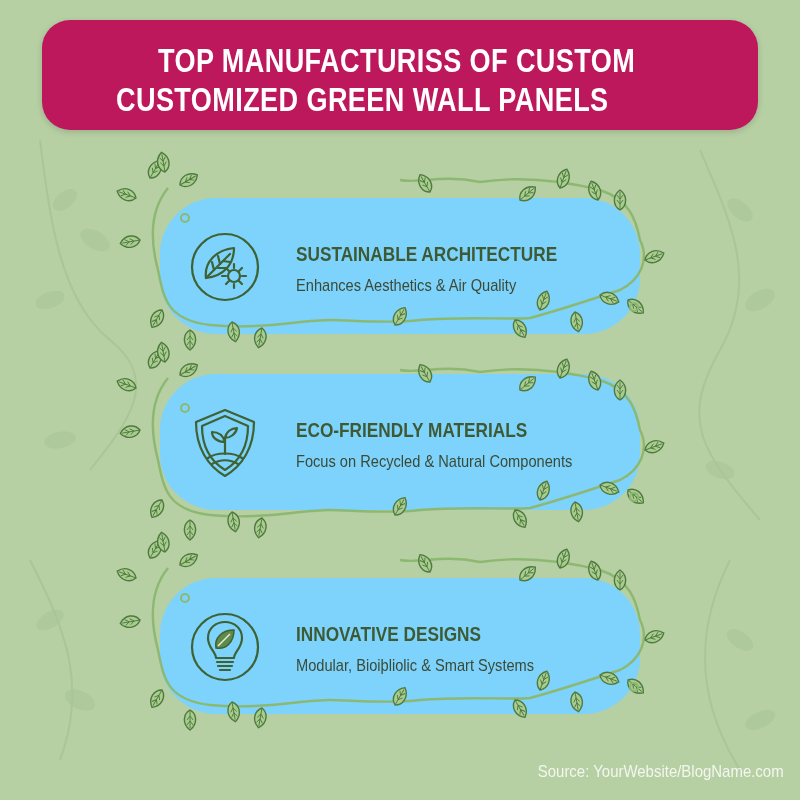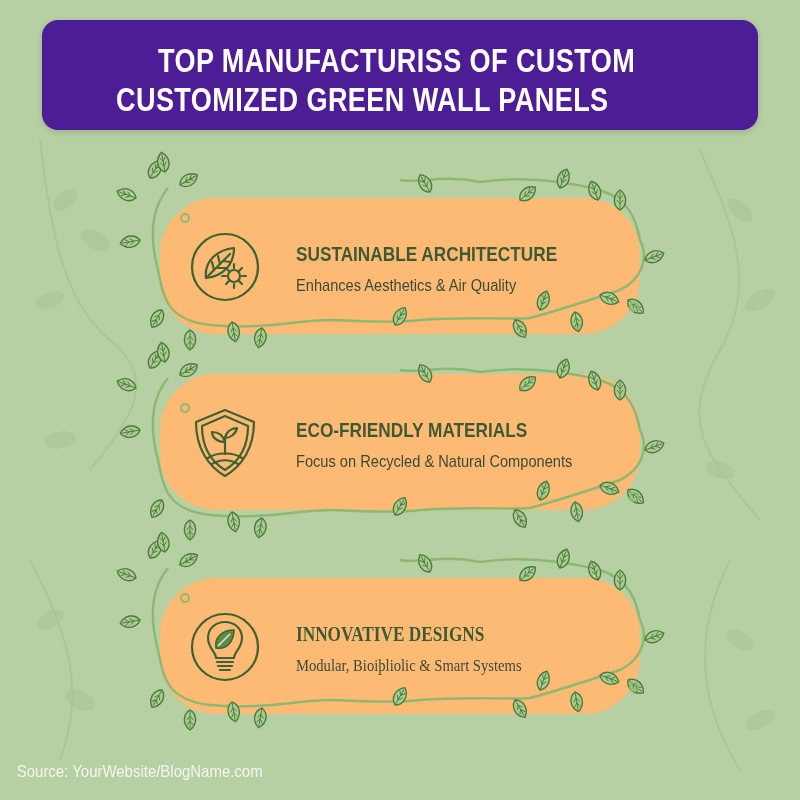--- a/index.html
+++ b/index.html
@@ -4,53 +4,53 @@
   <style>
     html, body { margin: 0; padding: 0; }
     body {
       width: 800px; height: 800px; overflow: hidden; position: relative;
       background: #b6cfa3;
       font-family: "Liberation Sans", sans-serif;
     }
     .bg-pattern { position: absolute; inset: 0; z-index: 0; }
     .header {
       position: absolute; left: 42px; top: 20px; width: 716px; height: 110px;
-      background: #4c1d95; border-radius: 16px; z-index: 2;
+      background: #be185d; border-radius: 28px; z-index: 2;
       box-shadow: 0 2px 6px rgba(0,0,0,0.15);
     }
     .header .line {
       position: absolute; color: #ffffff; font-weight: bold;
       font-family: "Liberation Sans", sans-serif;
       font-size: 33px; letter-spacing: 0.5px;
       transform: scaleX(0.82); transform-origin: left center;
       white-space: nowrap;
     }
     .header .line1 { left: 116px; top: 22px; }
     .header .line2 { left: 74px; top: 61px; }
 
     .card {
       position: absolute; left: 160px; width: 480px; height: 136px;
-      background: #fdba74; border-radius: 56px; z-index: 2;
+      background: #7dd3fc; border-radius: 56px; z-index: 2;
     }
     .card-vine { position: absolute; z-index: 3; pointer-events: none; }
     .card .icon {
       position: absolute; left: 30px; top: 34px; width: 70px; height: 70px;
     }
     .card .title {
       position: absolute; left: 136px; top: 44px;
       color: #3e5a35; font-weight: bold; font-size: 21px;
       transform: scaleX(0.82); transform-origin: left center; white-space: nowrap;
     }
     .card .subtitle {
       position: absolute; left: 136px; top: 78px;
       color: #3b4a36; font-size: 17px;
       transform: scaleX(0.86); transform-origin: left center; white-space: nowrap;
     }
     .source {
-      position: absolute; left: 0; width: 800px; top: 762px; text-align: left;
+      position: absolute; left: 0; width: 800px; top: 762px; text-align: right;
       color: #f3f7ef; font-size: 17px; z-index: 2;
     }
     .source span { display: inline-block; transform: scaleX(0.88); }
   </style>
 </head>
 <body>
 
 <svg class="bg-pattern" width="800" height="800" viewBox="0 0 800 800">
   <g fill="none" stroke="#a8c394" stroke-width="2" opacity="0.8">
     <path d="M40 140 C 50 220, 60 300, 110 340 S 130 420, 90 470"></path>
@@ -102,21 +102,21 @@
       <path d="M35 34 C 28 34, 22 30, 22 24 C 28 24, 33 27, 35 34 Z"></path>
       <path d="M35 30 C 40 30, 46 26, 47 20 C 41 20, 36 24, 35 30 Z"></path>
       <path d="M18 50 C 26 44, 44 44, 52 50"></path>
       <path d="M22 56 C 30 51, 40 51, 48 56"></path>
     </g>
   </svg>
   <div class="title">ECO-FRIENDLY MATERIALS</div>
   <div class="subtitle">Focus on Recycled &amp; Natural Components</div>
 </div>
 
-<div class="card" style="top:578px;font-family:Liberation Serif, serif;">
+<div class="card" style="top:578px;">
   <svg class="icon" viewBox="0 0 70 70">
     <g fill="none" stroke="#3e6234" stroke-width="2.2" stroke-linecap="round" stroke-linejoin="round">
       <circle cx="35" cy="35" r="33"></circle>
       <path d="M26 46 C 26 40, 18 36, 18 26 C 18 16, 26 10, 35 10 C 44 10, 52 16, 52 26 C 52 36, 44 40, 44 46 Z"></path>
       <path d="M27 50 h16 M28 54 h14 M30 58 h10"></path>
     </g>
     <path d="M26 36 C 24 26, 32 18, 44 18 C 44 30, 36 38, 26 36 Z" fill="#5f8a4a" stroke="#3e6234" stroke-width="1.5"></path>
     <path d="M28 34 L 40 22" stroke="#e4efda" stroke-width="1.4" fill="none"></path>
   </svg>
   <div class="title">INNOVATIVE DESIGNS</div>

